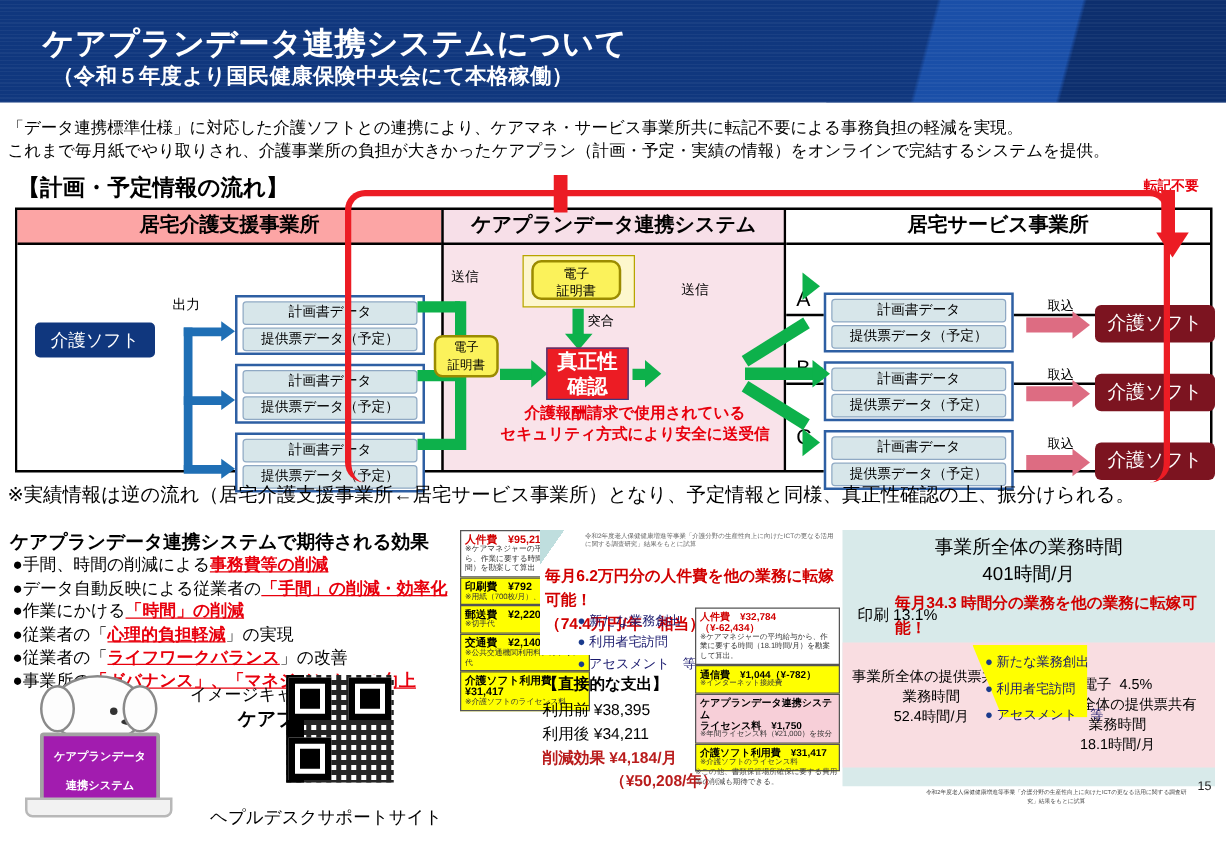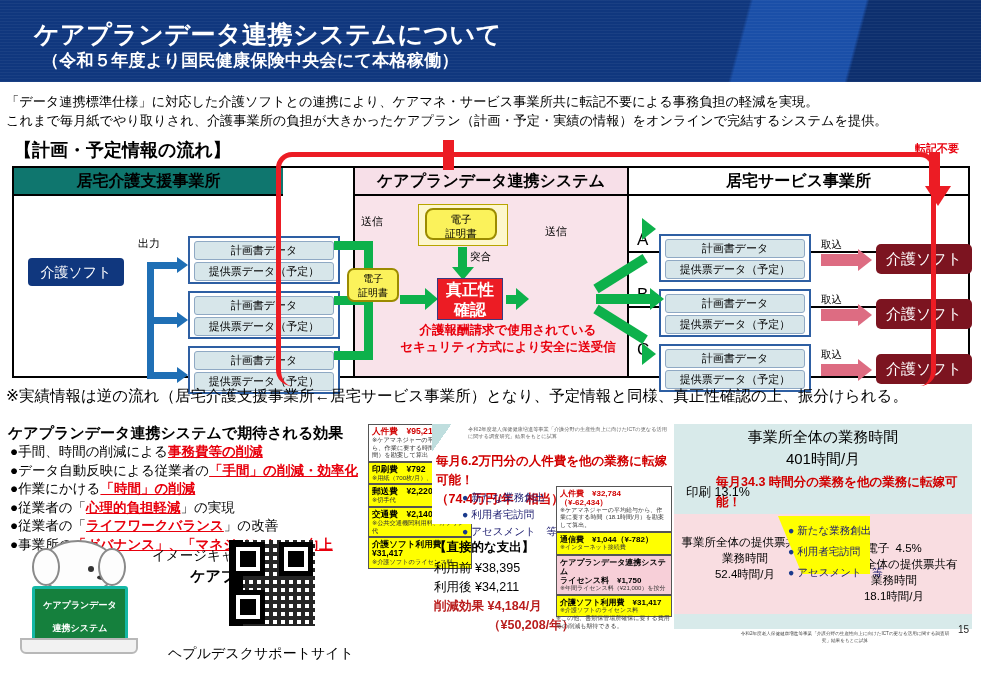--- a/index.html
+++ b/index.html
@@ -72,21 +72,21 @@
   
   .diagram{
     position:absolute;left:12px;top:166px;width:958px;height:212px;
     border:2px solid #000;box-sizing:border-box;background:#fff;
   }
   .col-head{
     position:absolute;top:0;height:28px;border-bottom:2px solid #000;
     box-sizing:border-box;text-align:center;
     font-size:16px;font-weight:bold;line-height:26px;
   }
-  .ch1{left:0;width:269px;background:#0f766e;}
+  .ch1{left:0;width:339px;background:#fca5a5;}
   .ch2{left:339px;width:276px;background:#f7dfe8;border-left:2px solid #000;border-right:2px solid #000;}
   .ch3{left:615px;width:339px;background:#fff;}
 
   .pane{position:absolute;top:28px;height:180px;box-sizing:border-box;}
   .p1{left:0;width:339px;background:#fff;}
   .p2{left:339px;width:276px;background:#f9e3ea;border-left:2px solid #000;border-right:2px solid #000;}
   .p3{left:615px;width:339px;background:#fff;}
 
   
   .soft-left{
@@ -198,21 +198,21 @@
   }
 
   
   .abc{position:absolute;font-size:17px;color:#000;}
   .abc1{left:8px;top:34px;}
   .abc2{left:8px;top:89px;}
   .abc3{left:8px;top:144px;}
   .rc1{left:30px;top:38px;}
   .rc2{left:30px;top:93px;}
   .rc3{left:30px;top:148px;}
-  .lbl-torikomi{position:absolute;font-size:10.5px;}
+  .lbl-torikomi{position:absolute;font-size:10.5px;margin-left:17px;}
   .lt1{left:192px;top:42px;}
   .lt2{left:192px;top:97px;}
   .lt3{left:192px;top:152px;}
   .pink-arrow{
     position:absolute;width:38px;height:12px;background:#dd6c82;
   }
   .pa1{left:192px;top:58px;}.pa2{left:192px;top:113px;}.pa3{left:192px;top:168px;}
   .pink-tip{
     position:absolute;width:0;height:0;
     border-top:11px solid transparent;border-bottom:11px solid transparent;
@@ -239,21 +239,21 @@
   }
   .eff-list{position:absolute;left:10px;top:443px;font-size:13.5px;line-height:18.5px;}
   .eff-list li{list-style:none;margin:0;padding:0;white-space:nowrap;}
   .eff-list ul{margin:0;padding:0;}
   .hl{color:#e8000d;font-weight:bold;text-decoration:underline;}
 
   
   .mascot{position:absolute;left:14px;top:538px;width:130px;height:112px;}
   .lap-screen{
     position:absolute;left:18px;top:48px;width:90px;height:52px;
-    background:#15803d;border:3px solid #14b8a6;border-radius:3px;
+    background:#a21caf;border:3px solid #a3a3a3;border-radius:3px;
   }
   .lap-screen span{
     display:block;color:#fff;font-size:9px;font-weight:bold;text-align:center;
     line-height:13px;padding-top:10px;
   }
   .lap-base{
     position:absolute;left:6px;top:100px;width:114px;height:12px;
     background:#f2f2f2;border:2px solid #b8b8b8;border-radius:0 0 6px 6px;
   }
   .dog{

